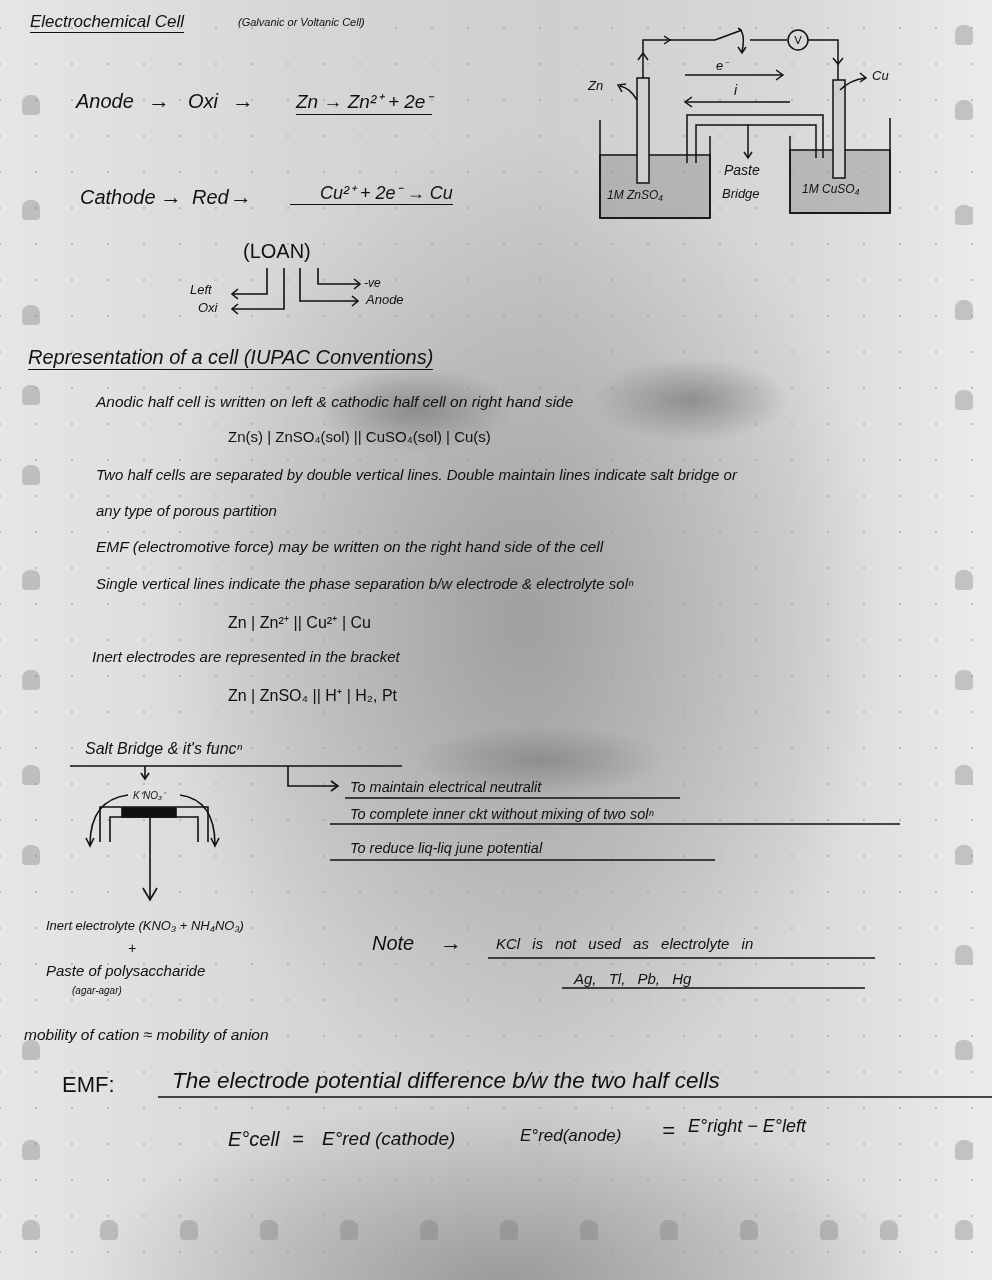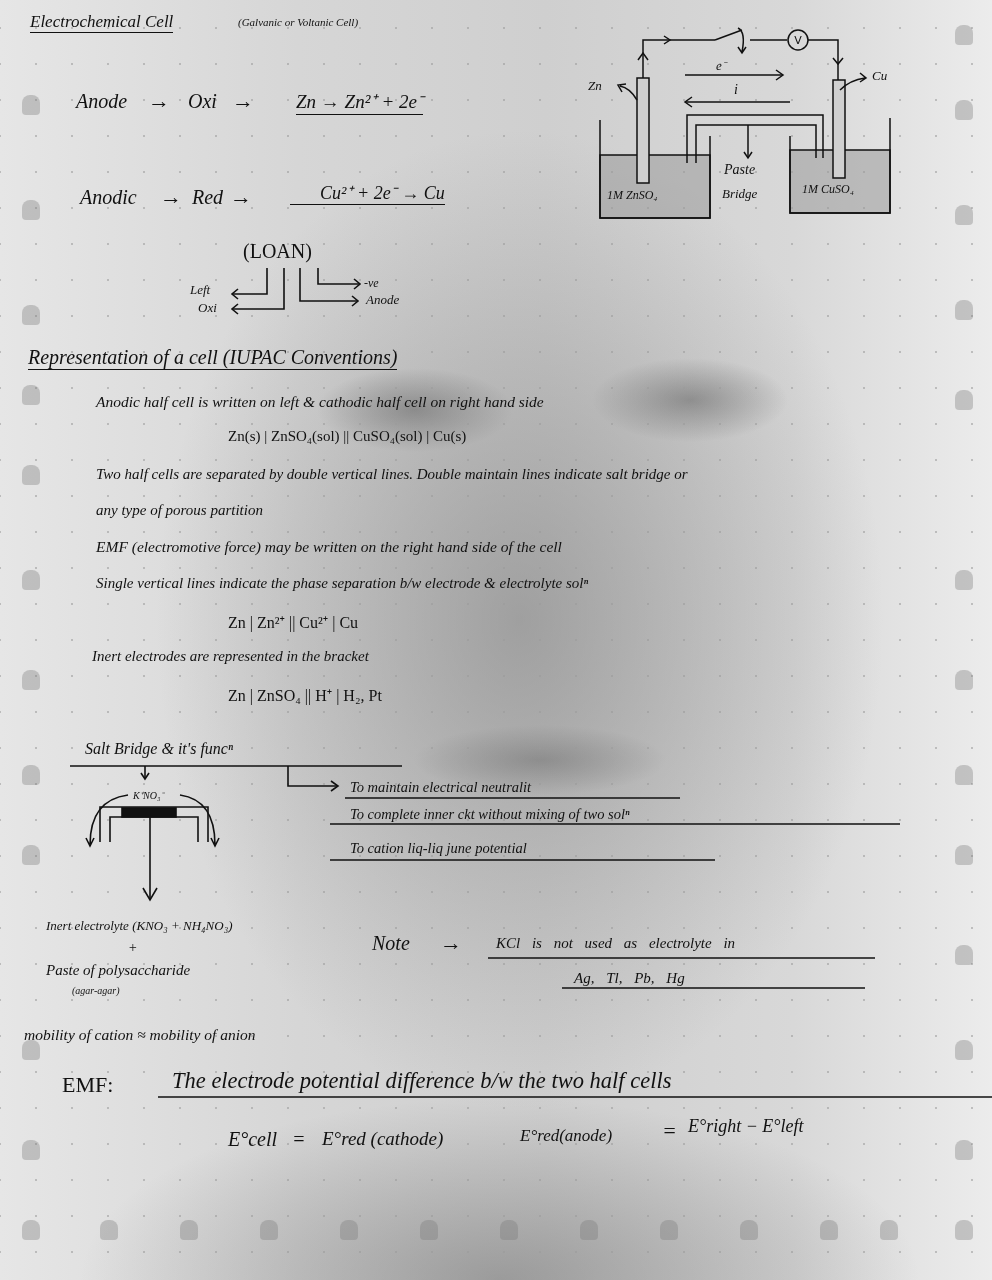--- a/index.html
+++ b/index.html
@@ -13,21 +13,21 @@
       radial-gradient(ellipse 140px 60px at 690px 400px, rgba(70,70,70,0.45), rgba(0,0,0,0) 70%),
       radial-gradient(ellipse 180px 50px at 540px 760px, rgba(60,60,60,0.35), rgba(0,0,0,0) 70%),
       radial-gradient(ellipse 600px 260px at 500px 1280px, rgba(90,90,90,0.45), rgba(0,0,0,0) 70%),
       linear-gradient(90deg,#e6e6e6 0%,#d6d6d6 30%,#cfcfcf 55%,#d8d8d8 80%,#ececec 100%);}
   .dots{position:absolute;inset:0;
     background-image:radial-gradient(circle,#9a9a9a 1px,transparent 1.4px);
     background-size:36px 36px;background-position:18px 10px;opacity:.55;}
   .wm{position:absolute;width:18px;height:20px;border-radius:8px 8px 4px 4px;
     background:rgba(120,120,120,.35);}
   .hw{position:absolute;white-space:nowrap;
-    font-family:Liberation Serif, serif;font-style:italic;color:#111;}
+    font-family:Liberation Sans, sans-serif;font-style:italic;color:#111;}
   .ul{border-bottom:1.6px solid #111;}
   svg{position:absolute;overflow:visible;}
 </style>
 </head>
 <body>
 
 <div class="bg"></div>
 <div class="dots"></div>
 
 <div>
@@ -71,21 +71,21 @@
 
 <div class="hw ul" style="left:30px;top:12px;font-size:17px;">Electrochemical Cell</div>
 <div class="hw" style="left:238px;top:16px;font-size:11px;">(Galvanic or Voltanic Cell)</div>
 
 <div class="hw" style="left:76px;top:90px;font-size:20px;">Anode</div>
 <div class="hw" style="left:148px;top:88px;font-size:22px;">→</div>
 <div class="hw" style="left:188px;top:90px;font-size:20px;">Oxi</div>
 <div class="hw" style="left:232px;top:88px;font-size:22px;">→</div>
 <div class="hw ul" style="left:296px;top:88px;font-size:19px;">Zn → Zn²⁺ + 2e⁻</div>
 
-<div class="hw" style="left:80px;top:186px;font-size:20px;">Anodic</div>
+<div class="hw" style="left:80px;top:186px;font-size:20px;">Cathode</div>
 <div class="hw" style="left:160px;top:184px;font-size:22px;">→</div>
 <div class="hw" style="left:192px;top:186px;font-size:20px;">Red</div>
 <div class="hw" style="left:230px;top:184px;font-size:22px;">→</div>
 <div class="hw ul" style="left:290px;top:180px;font-size:18px;padding-left:30px;">Cu²⁺ + 2e⁻ → Cu</div>
 
 <div class="hw" style="left:243px;top:240px;font-size:20px;font-style:normal;">(LOAN)</div>
 <svg style="left:0;top:0" width="992" height="330">
   <g stroke="#111" stroke-width="1.6" fill="none">
     <polyline points="267,268 267,294 232,294"></polyline>
     <polyline points="284,268 284,309 232,309"></polyline>
@@ -175,21 +175,21 @@
 
     <line x1="488" y1="958" x2="875" y2="958"></line>
     <line x1="562" y1="988" x2="865" y2="988"></line>
 
     <line x1="158" y1="1097" x2="992" y2="1097"></line>
   </g>
 </svg>
 <div class="hw" style="left:133px;top:788px;font-size:10px;">K⁺NO₃⁻</div>
 <div class="hw" style="left:350px;top:779px;font-size:14.5px;">To maintain electrical neutralit</div>
 <div class="hw" style="left:350px;top:806px;font-size:14.5px;">To complete inner ckt without mixing of two solⁿ</div>
-<div class="hw" style="left:350px;top:840px;font-size:14.5px;">To cation liq-liq june potential</div>
+<div class="hw" style="left:350px;top:840px;font-size:14.5px;">To reduce liq-liq june potential</div>
 
 <div class="hw" style="left:46px;top:918px;font-size:13px;">Inert electrolyte (KNO₃ + NH₄NO₃)</div>
 <div class="hw" style="left:128px;top:940px;font-size:14px;">+</div>
 <div class="hw" style="left:46px;top:962px;font-size:15px;">Paste of polysaccharide</div>
 <div class="hw" style="left:72px;top:985px;font-size:10px;">(agar-agar)</div>
 
 <div class="hw" style="left:372px;top:932px;font-size:20px;">Note</div>
 <div class="hw" style="left:440px;top:930px;font-size:22px;">→</div>
 <div class="hw" style="left:496px;top:935px;font-size:15px;word-spacing:8px;">KCl is not used as electrolyte in</div>
 <div class="hw" style="left:574px;top:970px;font-size:15px;word-spacing:8px;">Ag, Tl, Pb, Hg</div>

